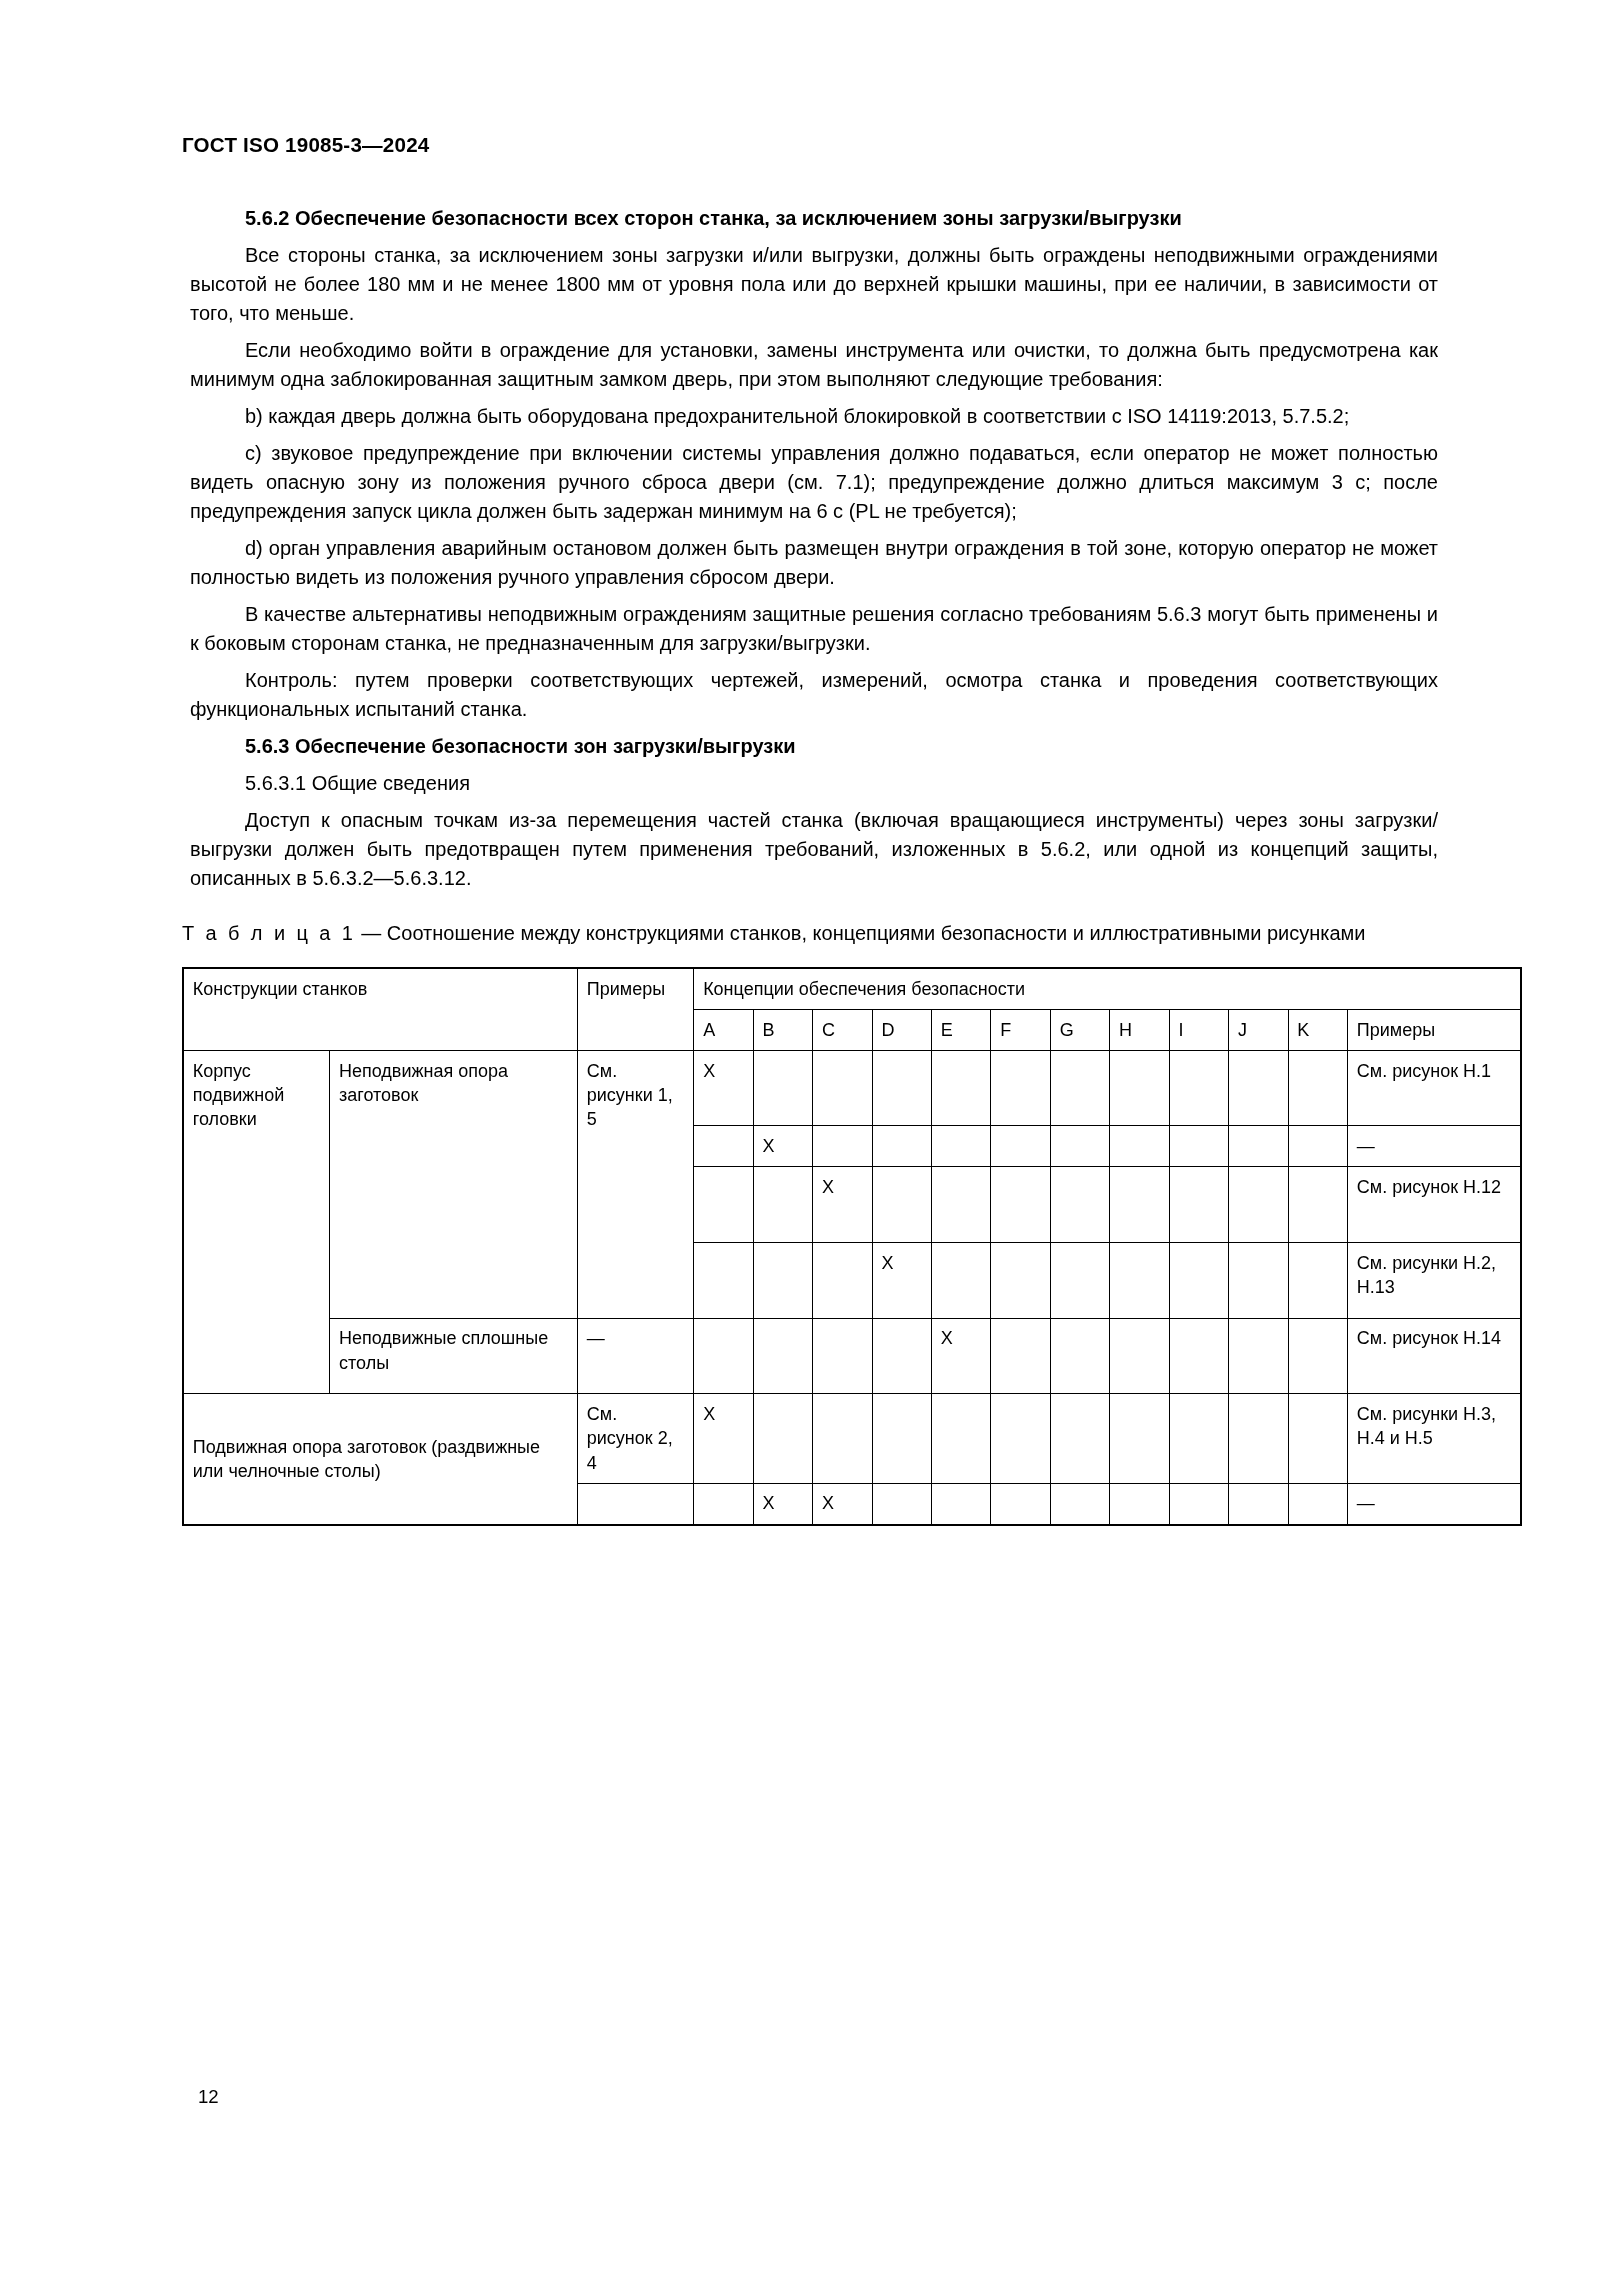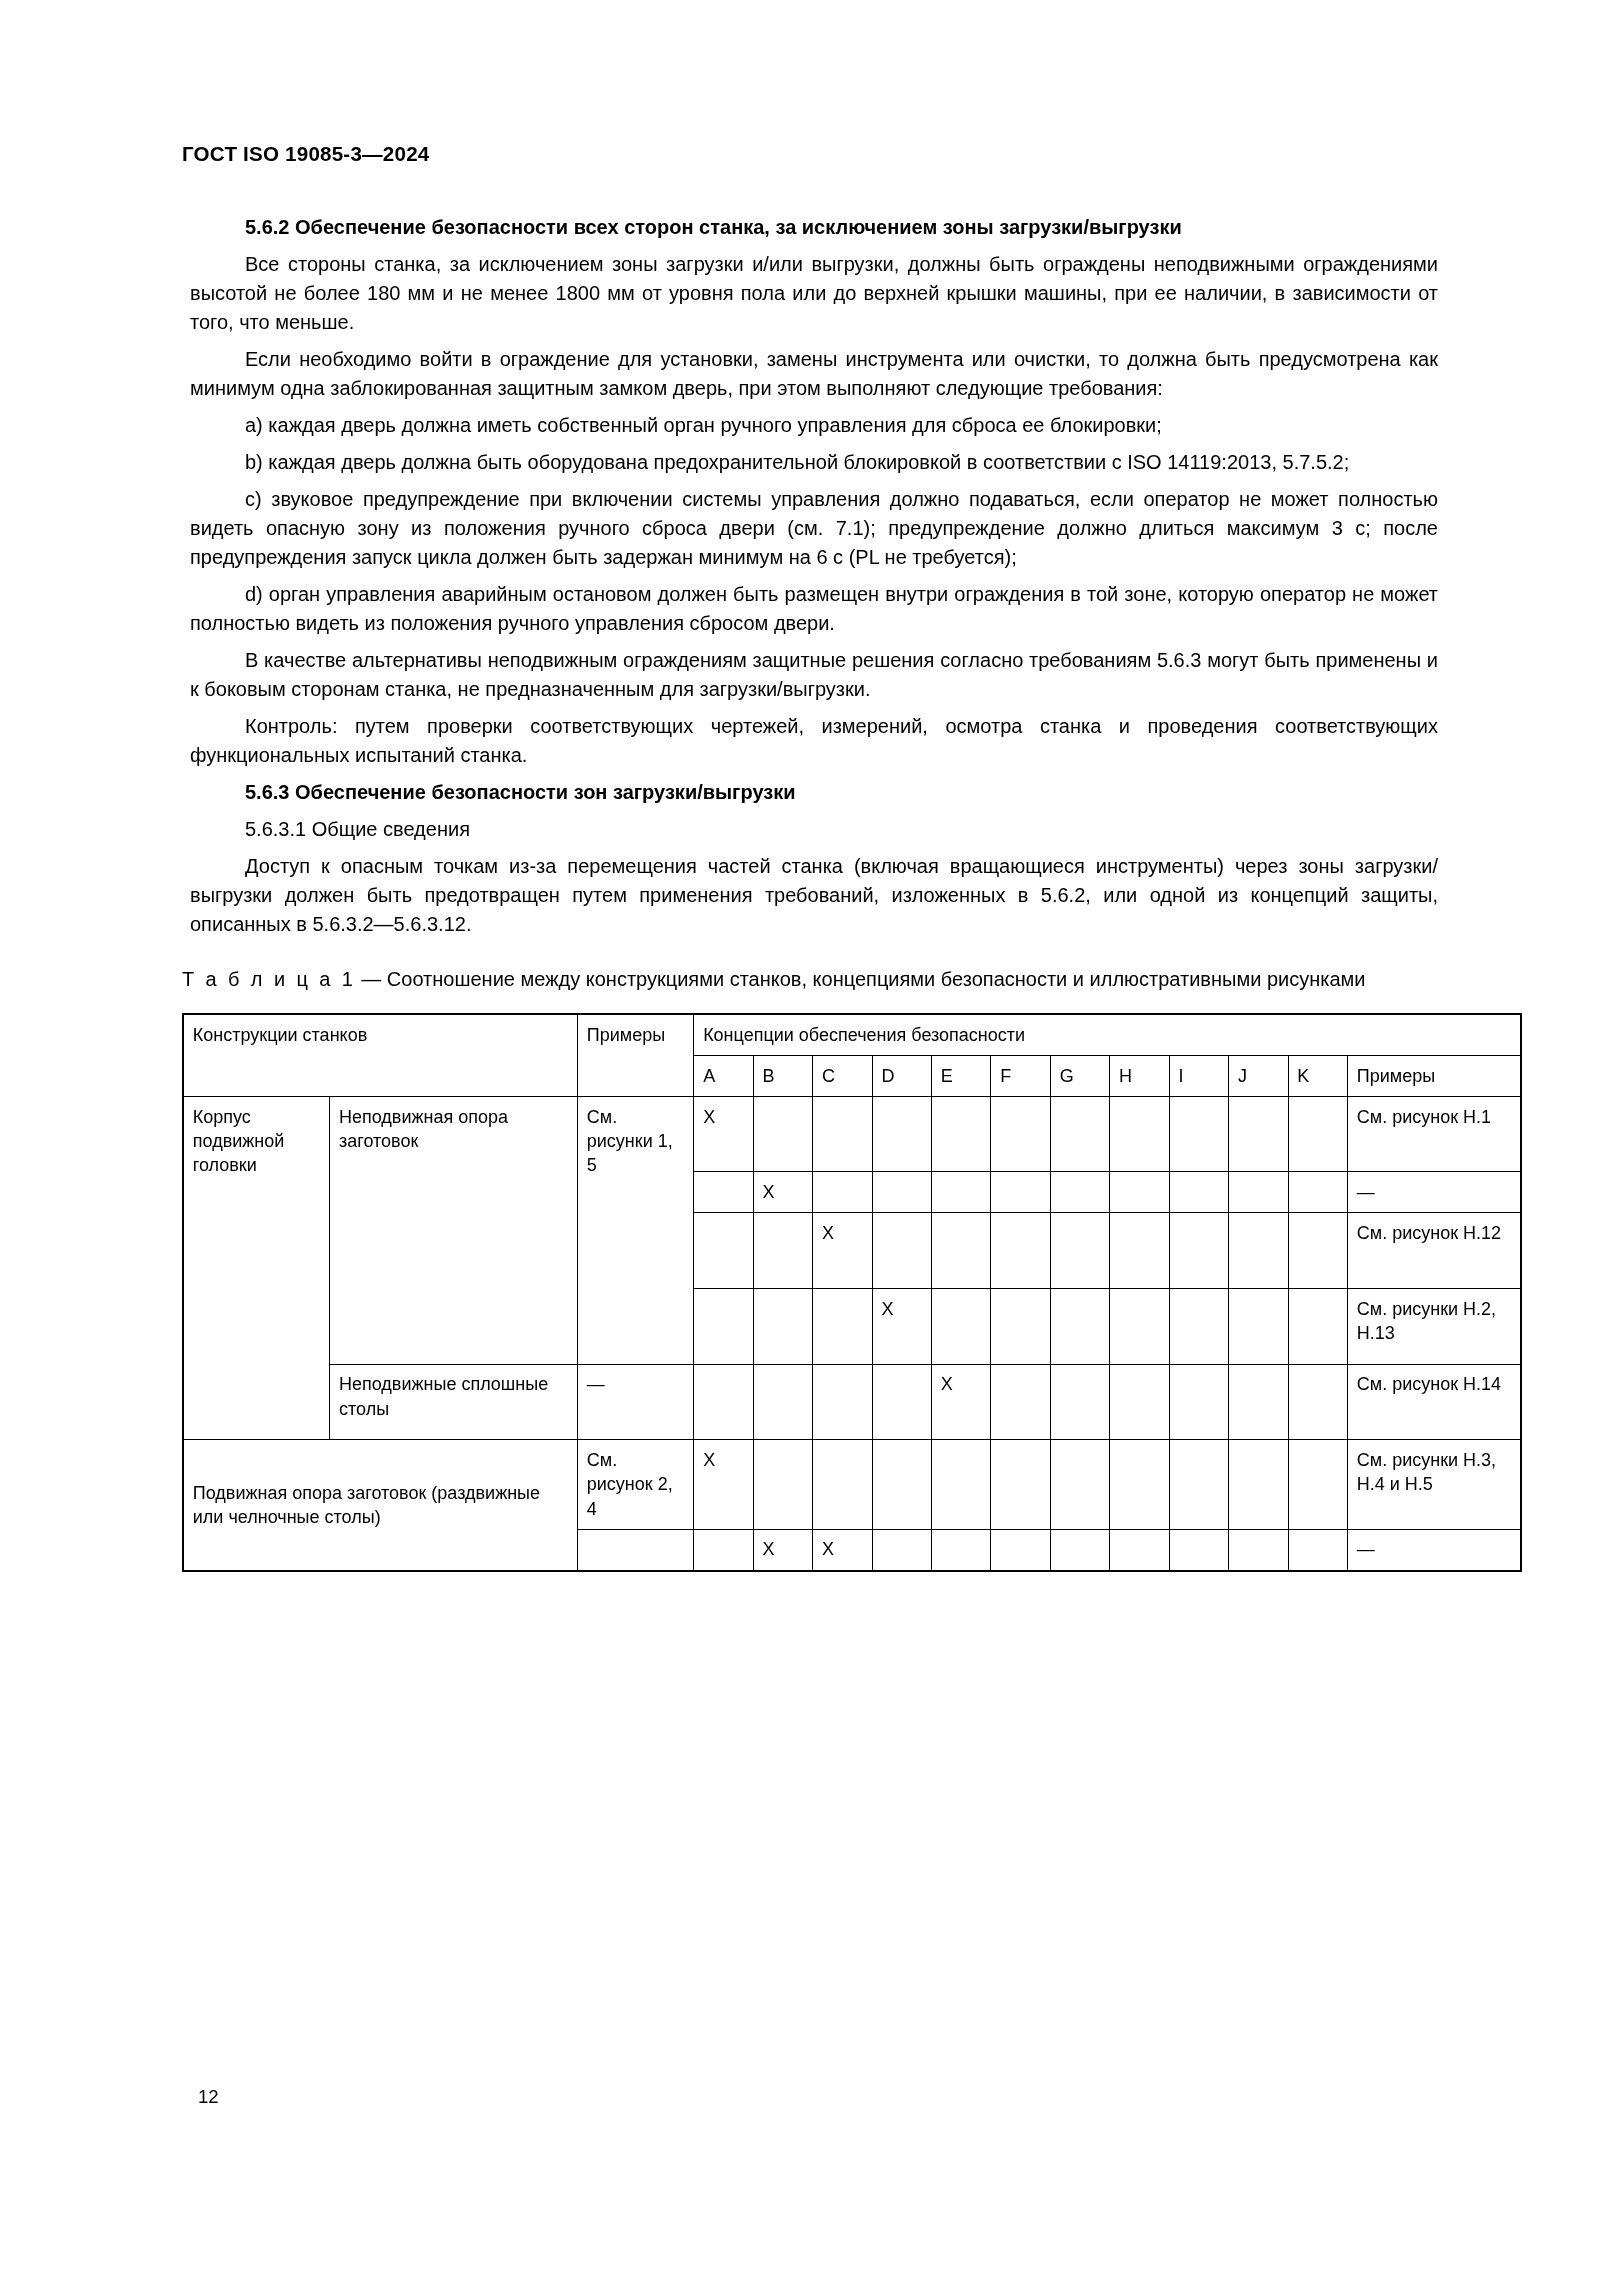--- a/index.html
+++ b/index.html
@@ -15,21 +15,21 @@
     position: relative;
     width: 1621px;
     height: 2293px;
     margin: 0 auto;
     background: #ffffff;
     box-sizing: border-box;
   }
   .content {
     position: absolute;
     left: 182px;
-    top: 142px;
+    top: 133px;
     width: 1264px;
   }
   .doc-header {
     font-size: 20.6px;
     font-weight: bold;
     letter-spacing: 0.2px;
     margin: 0 0 47px 0;
   }
   p {
     margin: 8px;
@@ -105,21 +105,20 @@
 
 <div class="page">
 
   <div class="content">
 
     <div class="doc-header">ГОСТ ISO 19085-3—2024</div>
 
     <p class="clause-head">5.6.2  Обеспечение безопасности всех сторон станка, за исключением зоны загрузки/выгрузки</p>
     <p class="indent">Все стороны станка, за исключением зоны загрузки и/или выгрузки, должны быть ограждены неподвижными ограждениями высотой не более 180 мм и не менее 1800 мм от уровня пола или до верхней крышки машины, при ее наличии, в зависимости от того, что меньше.</p>
     <p class="indent">Если необходимо войти в ограждение для установки, замены инструмента или очистки, то должна быть предусмотрена как минимум одна заблокированная защитным замком дверь, при этом выполняют следующие требования:</p>
-    <p class="list-item">a)  каждая дверь должна иметь собственный орган ручного управления для сброса ее блокировки;</p>
     <p class="list-item">b)  каждая дверь должна быть оборудована предохранительной блокировкой в соответствии с ISO 14119:2013, 5.7.5.2;</p>
     <p class="list-item">c)  звуковое предупреждение при включении системы управления должно подаваться, если оператор не может полностью видеть опасную зону из положения ручного сброса двери (см. 7.1); предупреждение должно длиться максимум 3 c; после предупреждения запуск цикла должен быть задержан минимум на 6 c (PL не требуется);</p>
     <p class="list-item">d)  орган управления аварийным остановом должен быть размещен внутри ограждения в той зоне, которую оператор не может полностью видеть из положения ручного управления сбросом двери.</p>
     <p class="indent">В качестве альтернативы неподвижным ограждениям защитные решения согласно требованиям 5.6.3 могут быть применены и к боковым сторонам станка, не предназначенным для загрузки/выгрузки.</p>
     <p class="indent">Контроль: путем проверки соответствующих чертежей, измерений, осмотра станка и проведения соответствующих функциональных испытаний станка.</p>
     <p class="clause-head">5.6.3  Обеспечение безопасности зон загрузки/выгрузки</p>
     <p class="sub-head">5.6.3.1  Общие сведения</p>
     <p class="indent">Доступ к опасным точкам из-за перемещения частей станка (включая вращающиеся инструменты) через зоны загрузки/выгрузки должен быть предотвращен путем применения требований, изложенных в 5.6.2, или одной из концепций защиты, описанных в 5.6.3.2—5.6.3.12.</p>
 
     <div class="table-caption">

